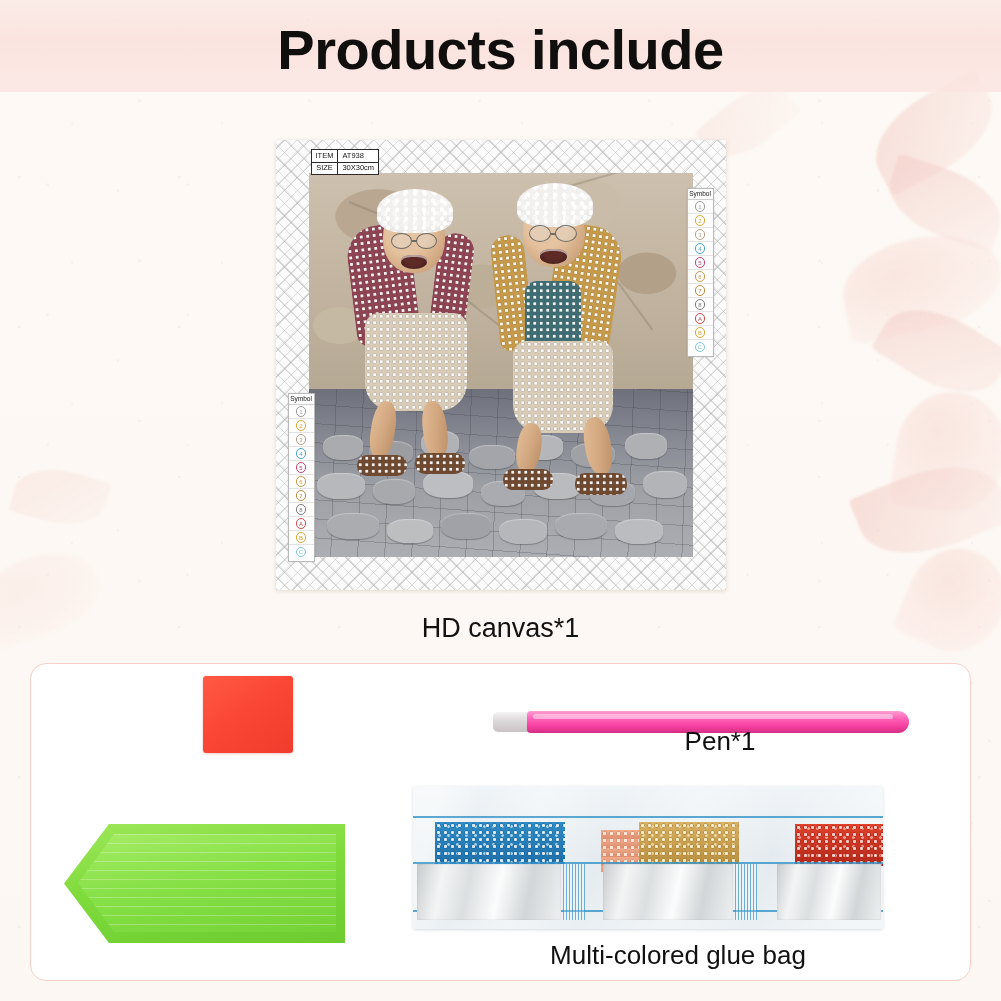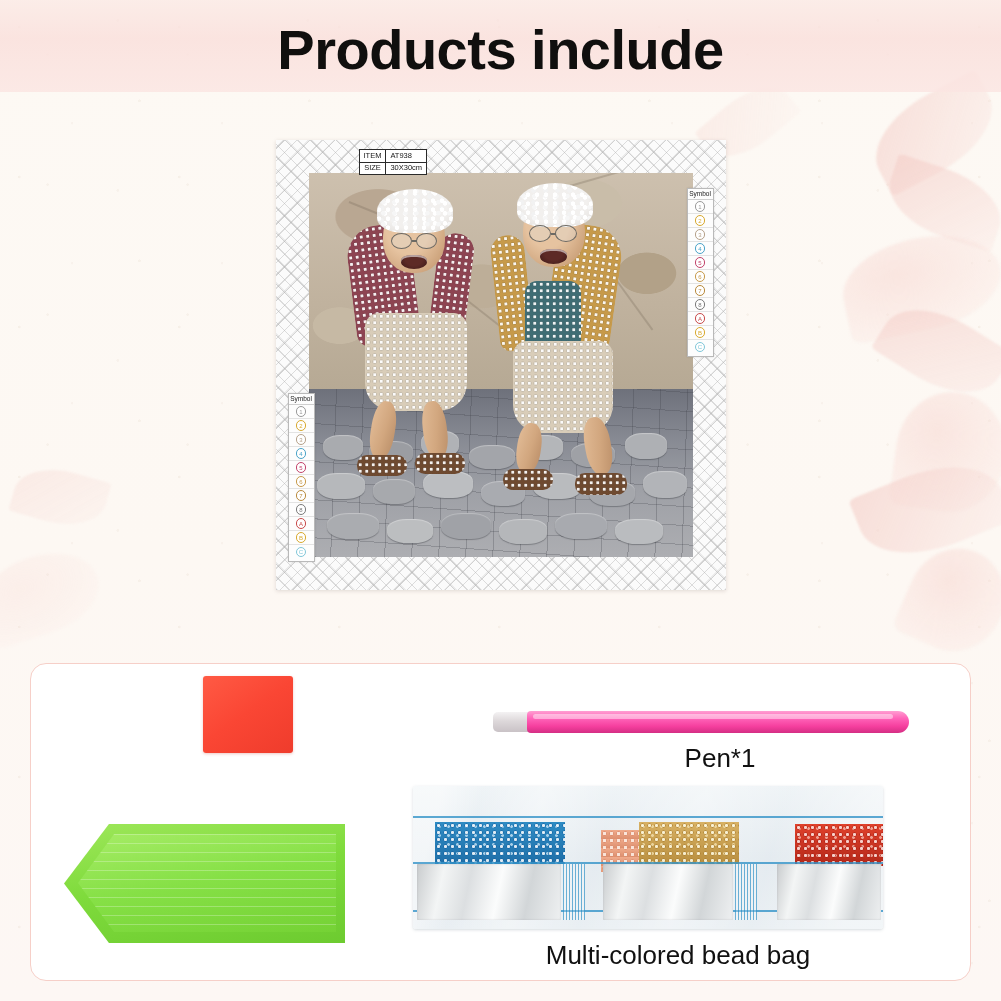--- a/index.html
+++ b/index.html
@@ -226,21 +226,20 @@
   }
 
   
   #spec-table {
     position: absolute;
     left: 35px; top: 9px;
     border-collapse: collapse;
     background: #ffffff;
     font-size: 7.5px;
     color: #161616;
-    margin-left: 48px;
   }
   #spec-table td {
     border: 1px solid #2a2a2a;
     padding: 1.5px 4px;
     line-height: 1.15;
     white-space: nowrap;
   }
   #spec-table td.k { text-align: center; font-weight: normal; }
 
   #canvas-caption {
@@ -566,30 +565,31 @@
           </div>
           <div class="legend-row">
             <div class="sym" style="border-color: rgb(216, 169, 46); color: rgb(216, 169, 46);">B</div>
           </div>
           <div class="legend-row">
             <div class="sym" style="border-color: rgb(127, 198, 216); color: rgb(127, 198, 216);">C</div>
           </div>
         </div>
     </div>
 
+    <div id="canvas-caption">HD canvas*1</div>
   </div>
 
   <div id="tools-card"></div>
 
   <div id="clay-glue"></div>
 
   <div id="pen-tip"></div>
   <div id="pen-ferrule"></div>
   <div id="pen-barrel"></div>
-  <div class="tool-caption" style="left:620px; top:743px; width:200px;">Pen*1</div>
+  <div class="tool-caption" style="left:620px; top:726px; width:200px;">Pen*1</div>
 
   <div id="tray"></div>
   <div id="tray-inner"></div>
 
   <div id="bead-bags">
     <div class="bead-field bf-blue" style="left:22px;  top:36px; width:130px;"></div>
     <div class="bead-field bf-peach" style="left:188px; top:44px; width:44px;"></div>
     <div class="bead-field bf-gold" style="left:226px; top:36px; width:100px;"></div>
     <div class="bead-field bf-red" style="left:382px; top:38px; width:92px;"></div>
 
@@ -597,15 +597,15 @@
     <div class="bag-seam" style="left:0; top:76px;  width:470px; height:2px;"></div>
     <div class="bag-seam" style="left:0; top:124px; width:470px; height:2px;"></div>
 
     <div class="foil-label" style="left:4px;   top:78px; width:144px;"></div>
     <div class="foil-label" style="left:190px; top:78px; width:130px;"></div>
     <div class="foil-label" style="left:364px; top:78px; width:104px;"></div>
 
     <div class="zip-strip" style="left:150px; top:78px;"></div>
     <div class="zip-strip" style="left:322px; top:78px;"></div>
   </div>
-  <div class="tool-caption" style="left:468px; top:940px; width:420px;">Multi-colored bead bag</div>
+  <div class="tool-caption" style="left:468px; top:940px; width:420px;">Multi-colored glue bag</div>
 
 </div>
 
 </body></html>

